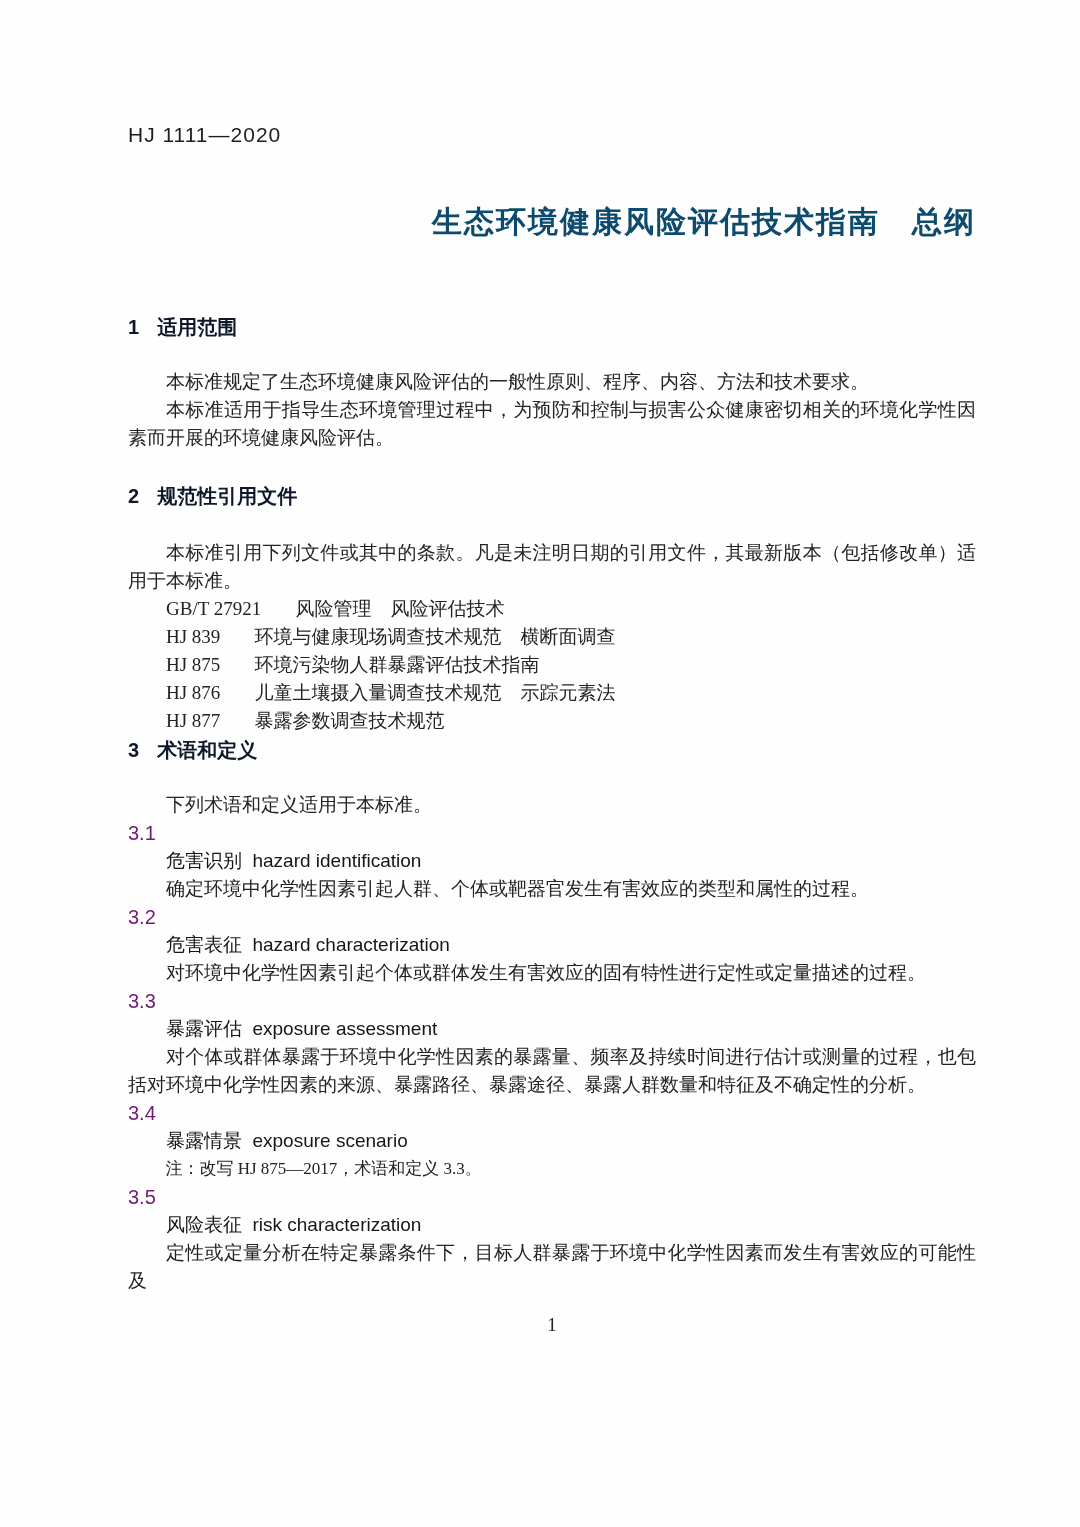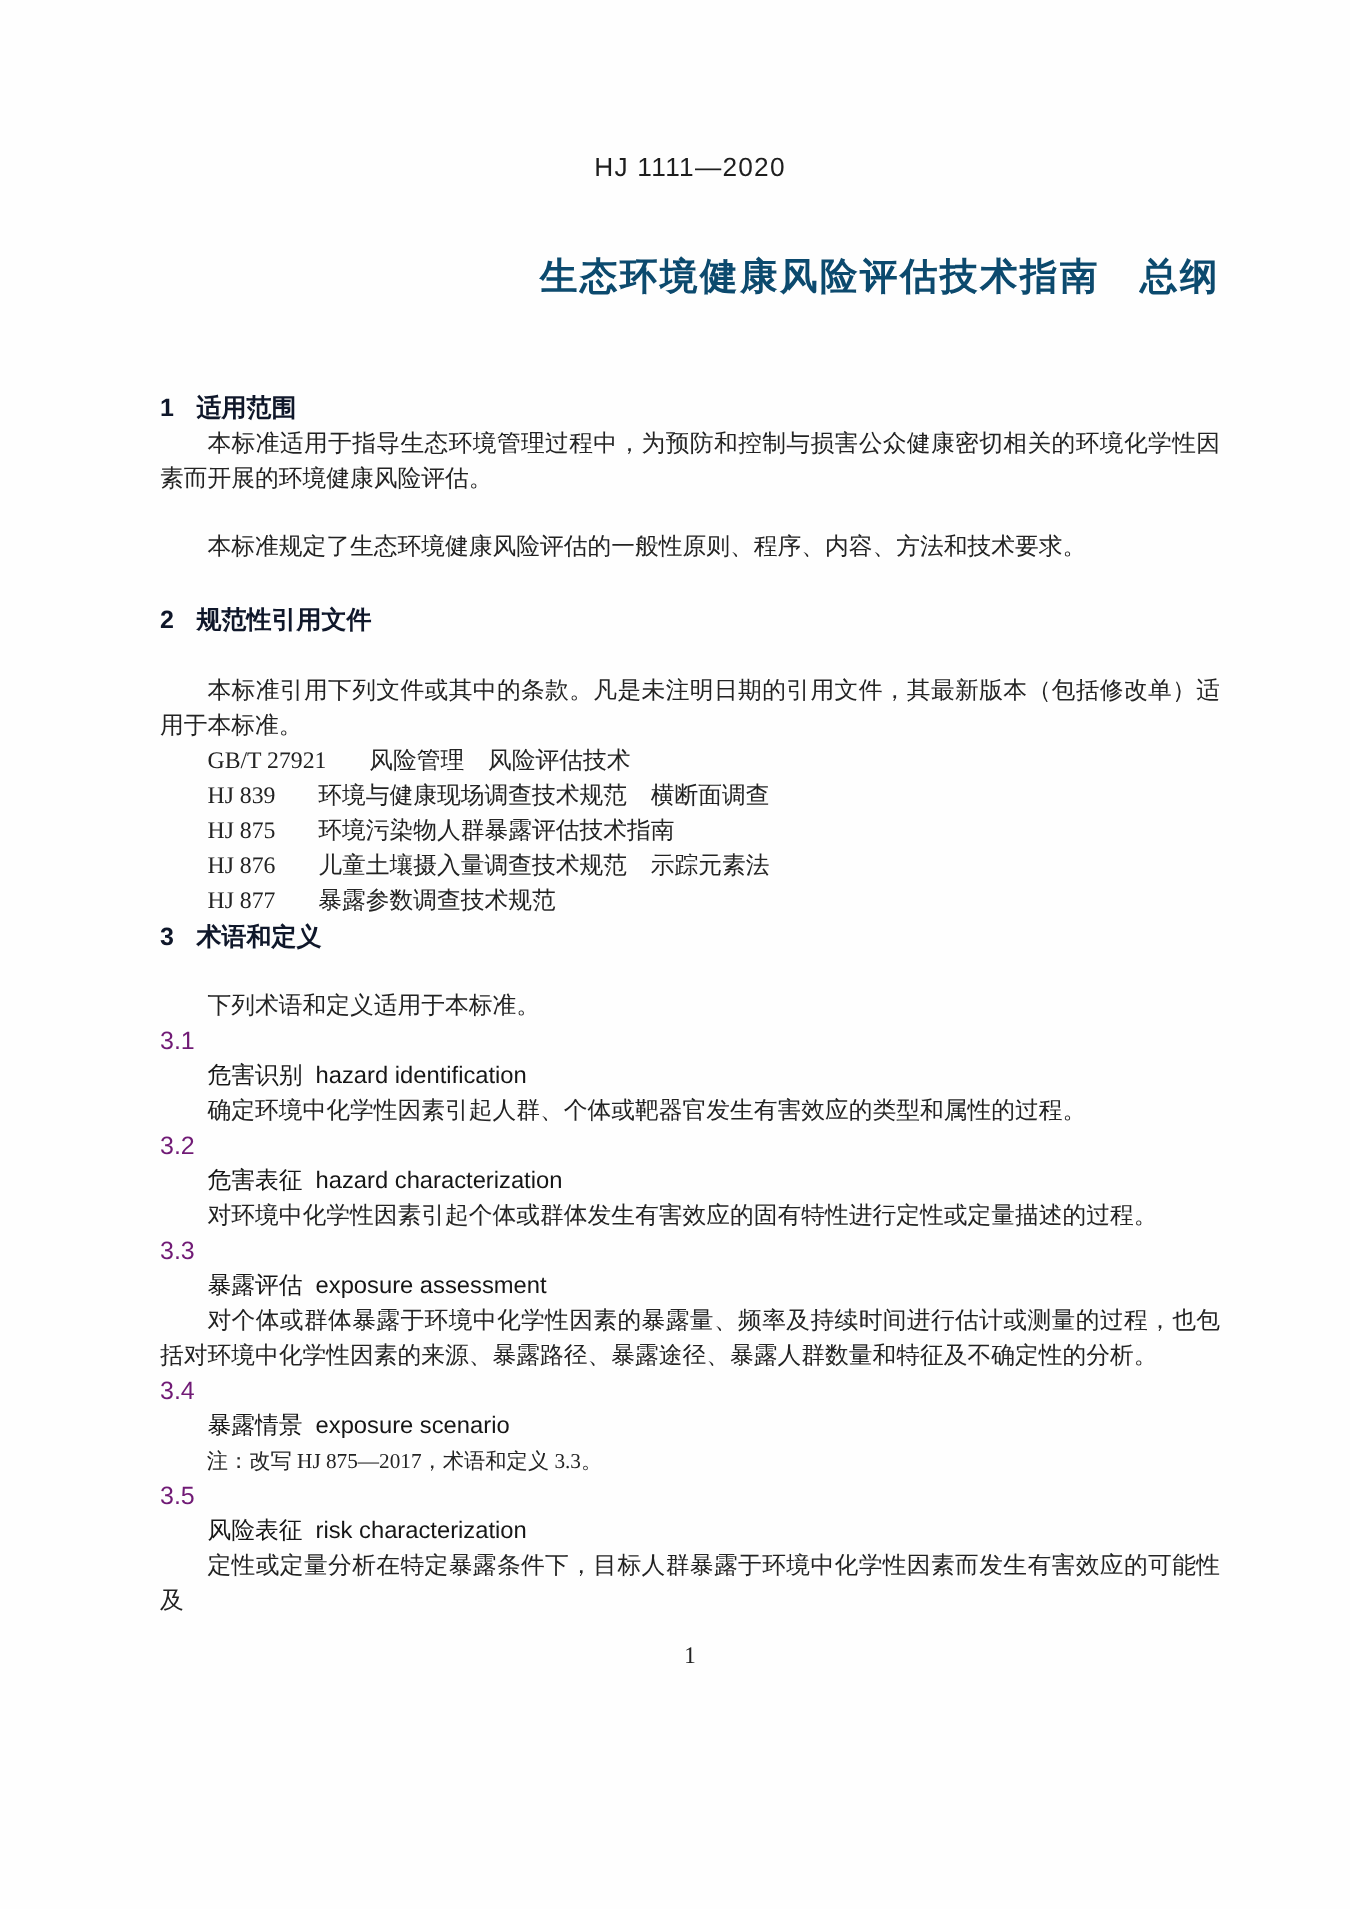--- a/index.html
+++ b/index.html
@@ -11,21 +11,21 @@
     background: #fefefe;
     color: #232323;
     font-family: "Liberation Serif", serif;
     overflow: hidden;
     position: relative;
   }
   .content { padding-left: 128px; padding-right: 104px; }
 
   .doc-header {
     padding-top: 122px;
-    text-align: center;
+    text-align: left;
     font-family: "Liberation Sans", sans-serif;
     font-size: 21px;
     line-height: 26px;
     letter-spacing: 1px;
     color: #1e1e1e;
   }
 
   .doc-title {
     margin-top: 52px;
     text-align: right;
@@ -104,22 +104,22 @@
 <div class="page">
   <div class="content">
 
     <div class="doc-header">HJ 1111—2020</div>
 
     <div class="doc-title">生态环境健康风险评估技术指南　总纲</div>
 
     <div class="sec-heading mt-sec1">
       <span class="sec-num">1</span><span>适用范围</span>
     </div>
+    <p class="body-p indent mt-after-heading">本标准规定了生态环境健康风险评估的一般性原则、程序、内容、方法和技术要求。</p>
     <p class="body-p indent">本标准适用于指导生态环境管理过程中，为预防和控制与损害公众健康密切相关的环境化学性因素而开展的环境健康风险评估。</p>
-    <p class="body-p indent mt-after-heading">本标准规定了生态环境健康风险评估的一般性原则、程序、内容、方法和技术要求。</p>
 
     <div class="sec-heading mt-sec2">
       <span class="sec-num">2</span><span>规范性引用文件</span>
     </div>
     <p class="body-p indent" style="margin-top:28px;">本标准引用下列文件或其中的条款。凡是未注明日期的引用文件，其最新版本（包括修改单）适用于本标准。</p>
 
     <p class="ref-line"><span class="ref-code">GB/T 27921</span><span>风险管理　风险评估技术</span></p>
     <p class="ref-line"><span class="ref-code">HJ 839</span><span>环境与健康现场调查技术规范　横断面调查</span></p>
     <p class="ref-line"><span class="ref-code">HJ 875</span><span>环境污染物人群暴露评估技术指南</span></p>
     <p class="ref-line"><span class="ref-code">HJ 876</span><span>儿童土壤摄入量调查技术规范　示踪元素法</span></p>

